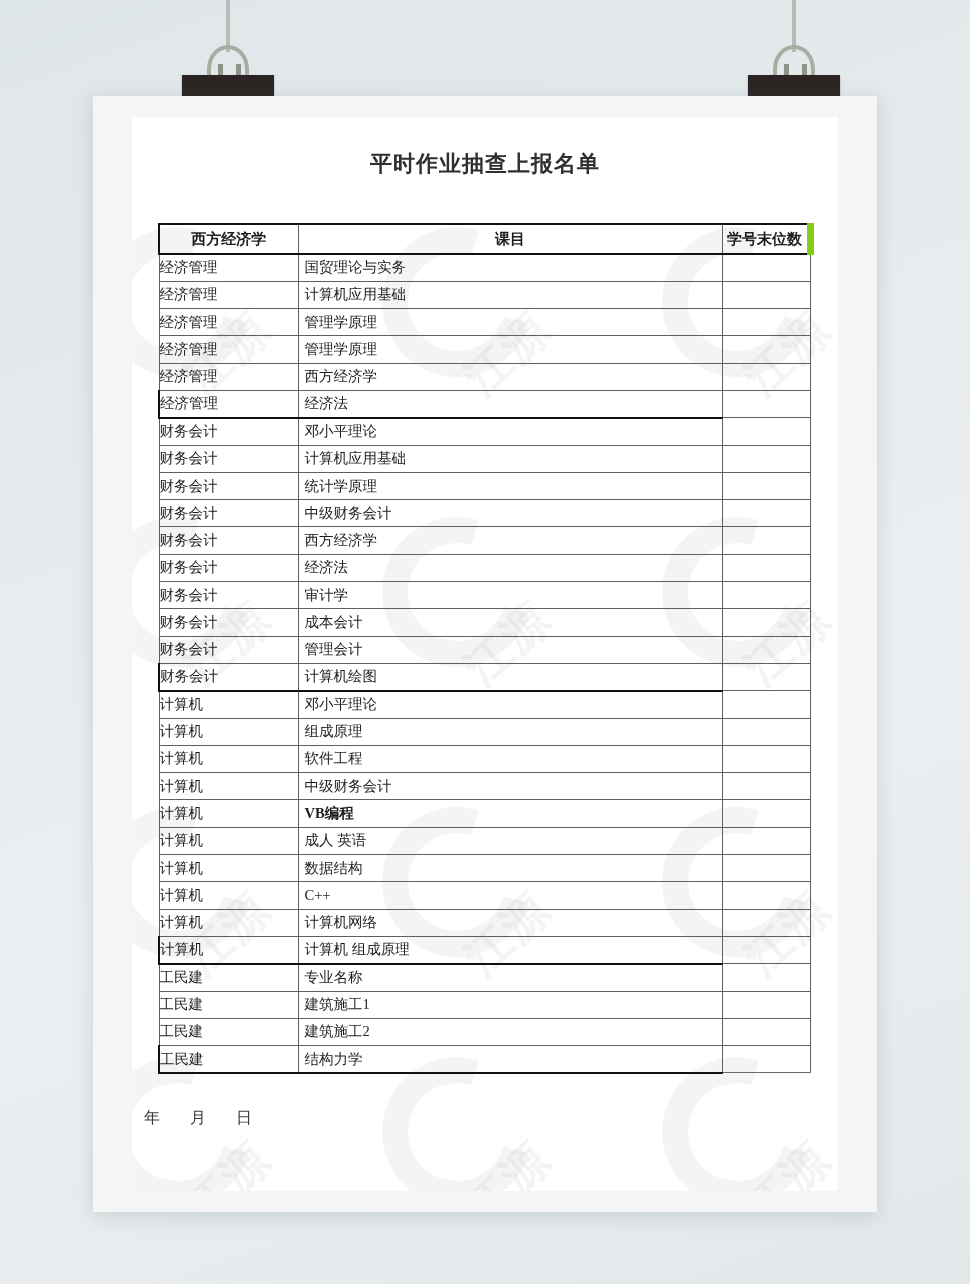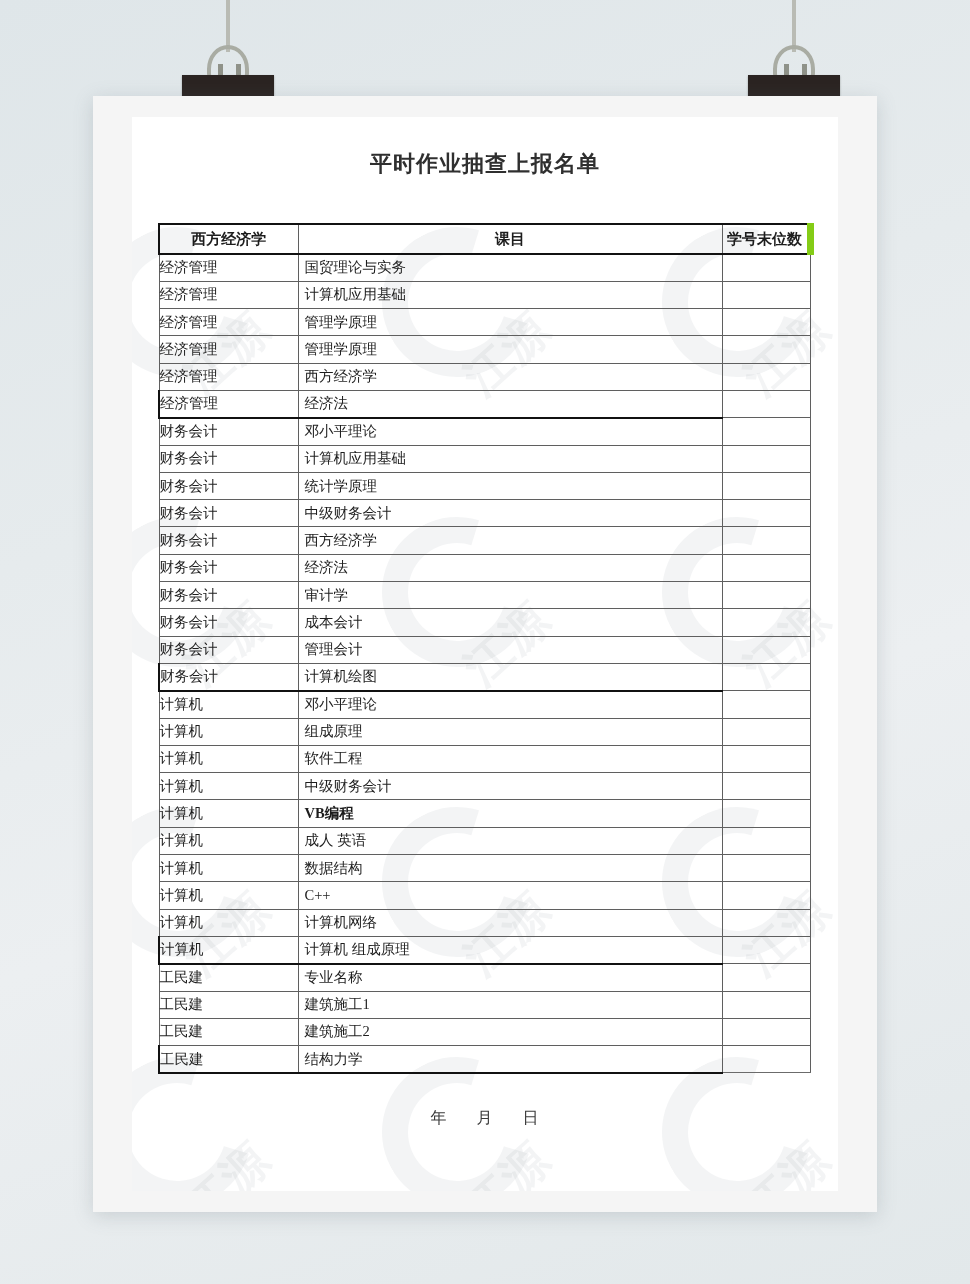--- a/index.html
+++ b/index.html
@@ -122,21 +122,20 @@
   tr.grp-end td.col-major  { border-left: 2px solid #111; }
 
   tr.last-row td.col-major,
   tr.last-row td.col-course { border-bottom: 2.5px solid #111; }
   tr.last-row td.col-tail   { border-bottom: 1px solid #6b6b6b; }
 
   td.col-course.bold { font-weight: bold; }
 
   .doc-footer {
     position: absolute; left: 0; right: 0; bottom: 62px;
-    text-align: center;
     font-size: 16px;
     color: #3a3a3a;
     letter-spacing: 1px;
   }
   .doc-footer span { margin: 0 12px; }
 </style>
 </head>
 <body>
 
 <div class="clip" id="clip-left">

